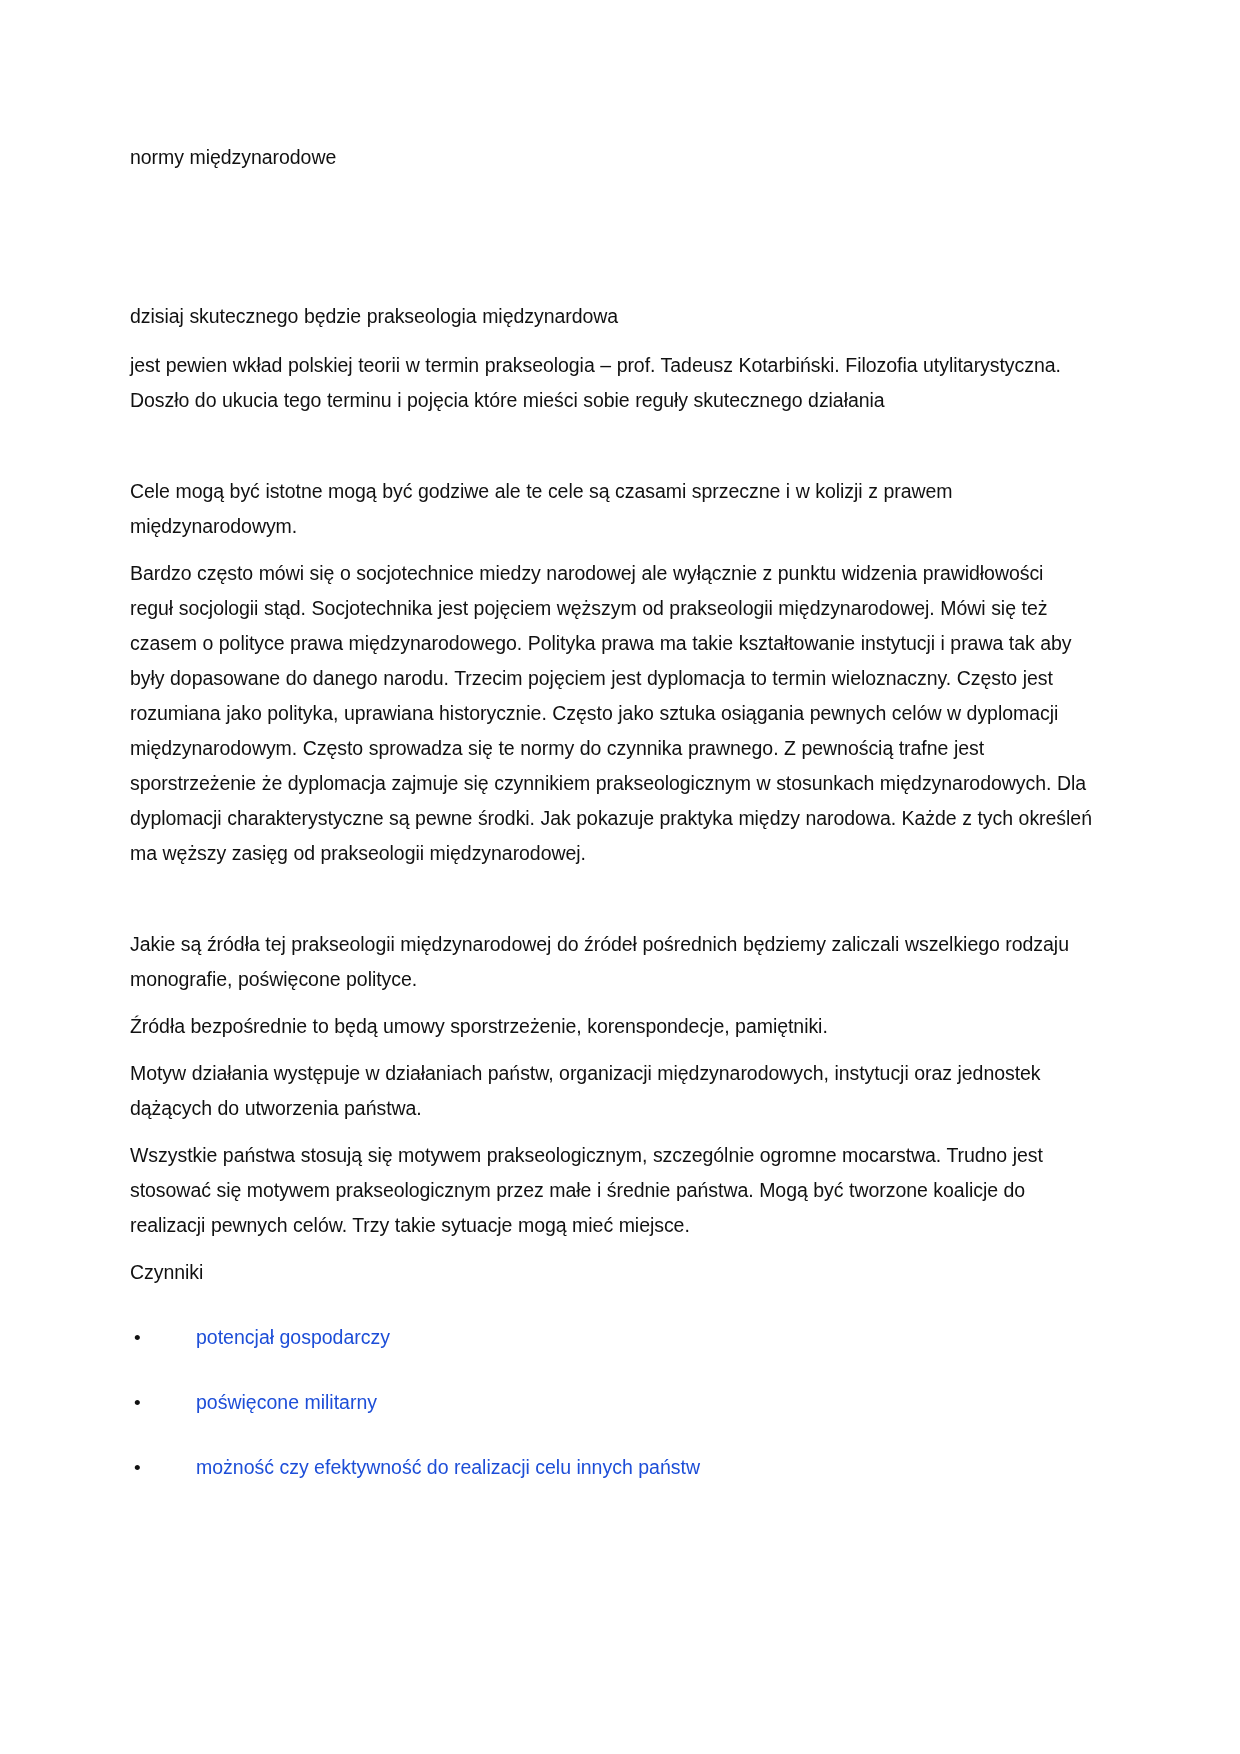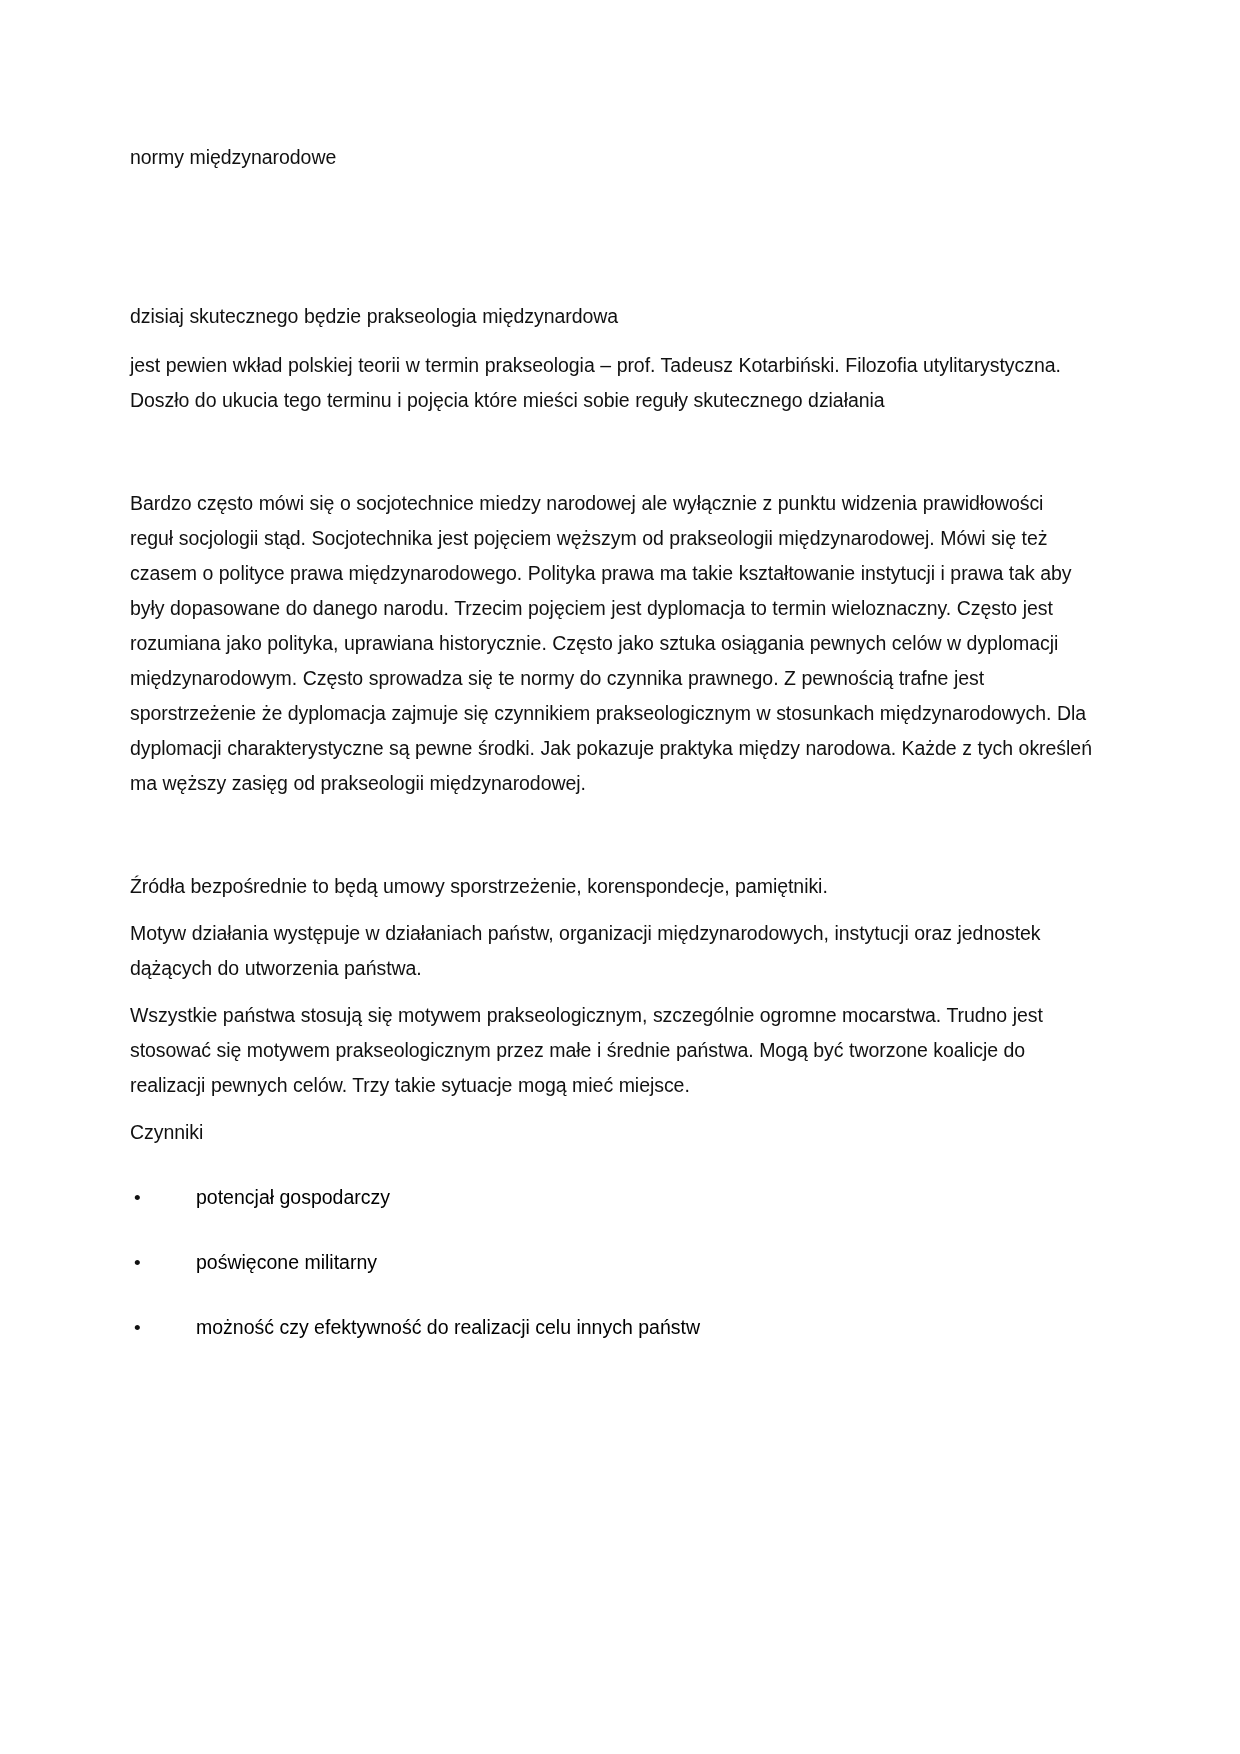--- a/index.html
+++ b/index.html
@@ -58,21 +58,21 @@
     font-size: 19px;
     line-height: 35px;
     color: #111111;
     text-align: left;
     padding-left: 4px;
     box-sizing: border-box;
   }
   .bullet-text {
     font-size: 19.5px;
     line-height: 35px;
-    color: #000000;
+    color: #1d4ed8;
   }
 </style>
 </head>
 <body>
 
 <div class="page">
   <div class="content">
 
     <p class="para">normy międzynarodowe</p>
 
@@ -82,27 +82,29 @@
     <div class="gap-xl"></div>
 
     <p class="para">dzisiaj skutecznego będzie prakseologia międzynardowa</p>
 
     <div class="gap-sm"></div>
 
     <p class="para">jest pewien wkład polskiej teorii w termin prakseologia – prof. Tadeusz Kotarbiński. Filozofia utylitarystyczna. Doszło do ukucia tego terminu i pojęcia które mieści sobie reguły skutecznego działania</p>
 
     <div class="gap-lg"></div>
 
+    <p class="para">Cele mogą być istotne mogą być godziwe ale te cele są czasami sprzeczne i w kolizji z prawem międzynarodowym.</p>
 
     <div class="gap-para"></div>
 
     <p class="para">Bardzo często mówi się o socjotechnice miedzy narodowej ale wyłącznie z punktu widzenia prawidłowości reguł socjologii stąd. Socjotechnika jest pojęciem węższym od prakseologii międzynarodowej. Mówi się też czasem o polityce prawa międzynarodowego. Polityka prawa ma takie kształtowanie instytucji i prawa tak aby były dopasowane do danego narodu. Trzecim pojęciem jest dyplomacja to termin wieloznaczny. Często jest rozumiana jako polityka, uprawiana historycznie. Często jako sztuka osiągania pewnych celów w dyplomacji międzynarodowym. Często sprowadza się te normy do czynnika prawnego. Z pewnością trafne jest sporstrzeżenie że dyplomacja zajmuje się czynnikiem prakseologicznym w stosunkach międzynarodowych. Dla dyplomacji charakterystyczne są pewne środki. Jak pokazuje praktyka między narodowa. Każde z tych określeń ma węższy zasięg od prakseologii międzynarodowej.</p>
 
     <div class="gap-lg"></div>
 
+    <p class="para">Jakie są źródła tej prakseologii międzynarodowej do źródeł pośrednich będziemy zaliczali wszelkiego rodzaju monografie, poświęcone polityce.</p>
 
     <div class="gap-para"></div>
 
     <p class="para">Źródła bezpośrednie to będą umowy sporstrzeżenie, korenspondecje, pamiętniki.</p>
 
     <div class="gap-para"></div>
 
     <p class="para">Motyw działania występuje w działaniach państw, organizacji międzynarodowych, instytucji oraz jednostek dążących do utworzenia państwa.</p>
 
     <div class="gap-para"></div>

